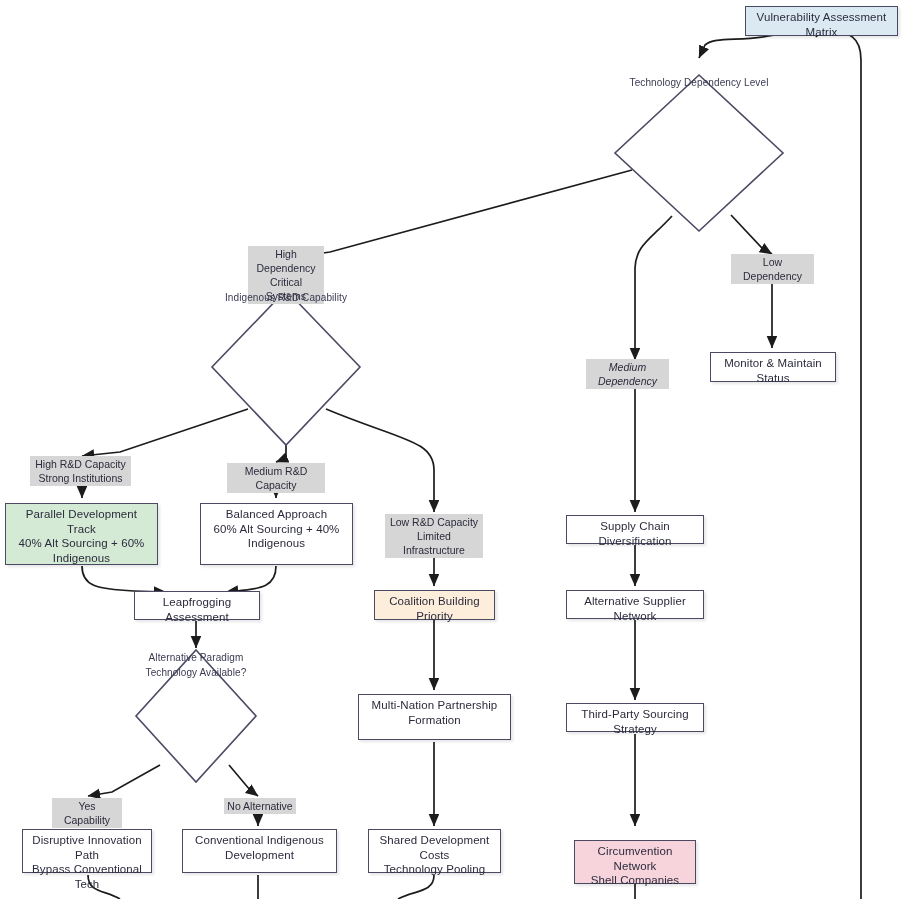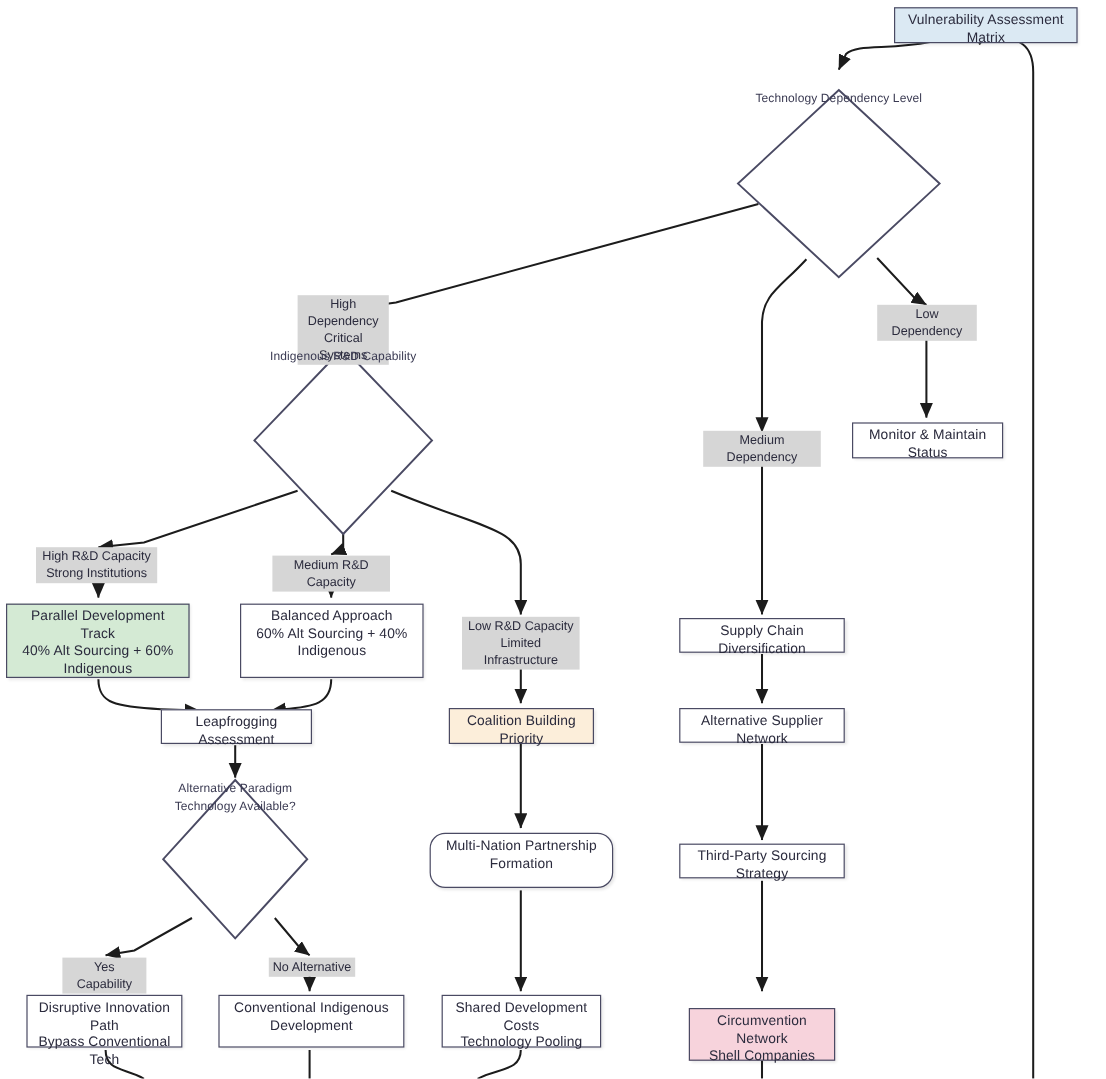--- a/index.html
+++ b/index.html
@@ -141,21 +141,21 @@
   <div class="node rect" style="left:22px;top:829px;width:130px;height:44px;white-space:pre-line;">
     <span>Disruptive Innovation Path
 Bypass Conventional Tech</span>
   </div>
 
   <div class="node rect" style="left:182px;top:829px;width:155px;height:44px;white-space:pre-line;">
     <span>Conventional Indigenous
 Development</span>
   </div>
 
-  <div class="node rect" style="left:358px;top:694px;width:153px;height:46px;white-space:pre-line;border-radius:13px;">
+  <div class="node rect" style="left:358px;top:694px;width:153px;height:46px;white-space:pre-line;">
     <span>Multi-Nation Partnership
 Formation</span>
   </div>
 
   <div class="node rect" style="left:368px;top:829px;width:133px;height:44px;white-space:pre-line;">
     <span>Shared Development Costs
 Technology Pooling</span>
   </div>
 
   <div class="node rect" style="left:566px;top:515px;width:138px;height:29px;">
@@ -171,21 +171,21 @@
   </div>
 
   <div class="node rect pink" style="left:574px;top:829px;width:122px;height:44px;white-space:pre-line;margin-top:11px;">
     <span>Circumvention Network
 Shell Companies</span>
   </div>
 
   <div class="elabel" style="left:248px;top:246px;width:76px;">High Dependency
 Critical Systems</div>
 
-  <div class="elabel" style="left:586px;top:359px;width:98px;">Medium Dependency</div>
+  <div class="elabel" style="left:586px;top:359px;width:83px;font-style:italic;">Medium Dependency</div>
 
   <div class="elabel" style="left:731px;top:254px;width:83px;">Low Dependency</div>
 
   <div class="elabel" style="left:30px;top:456px;width:101px;">High R&amp;D Capacity
 Strong Institutions</div>
 
   <div class="elabel" style="left:227px;top:463px;width:98px;">Medium R&amp;D Capacity</div>
 
   <div class="elabel" style="left:385px;top:514px;width:98px;">Low R&amp;D Capacity
 Limited Infrastructure</div>

